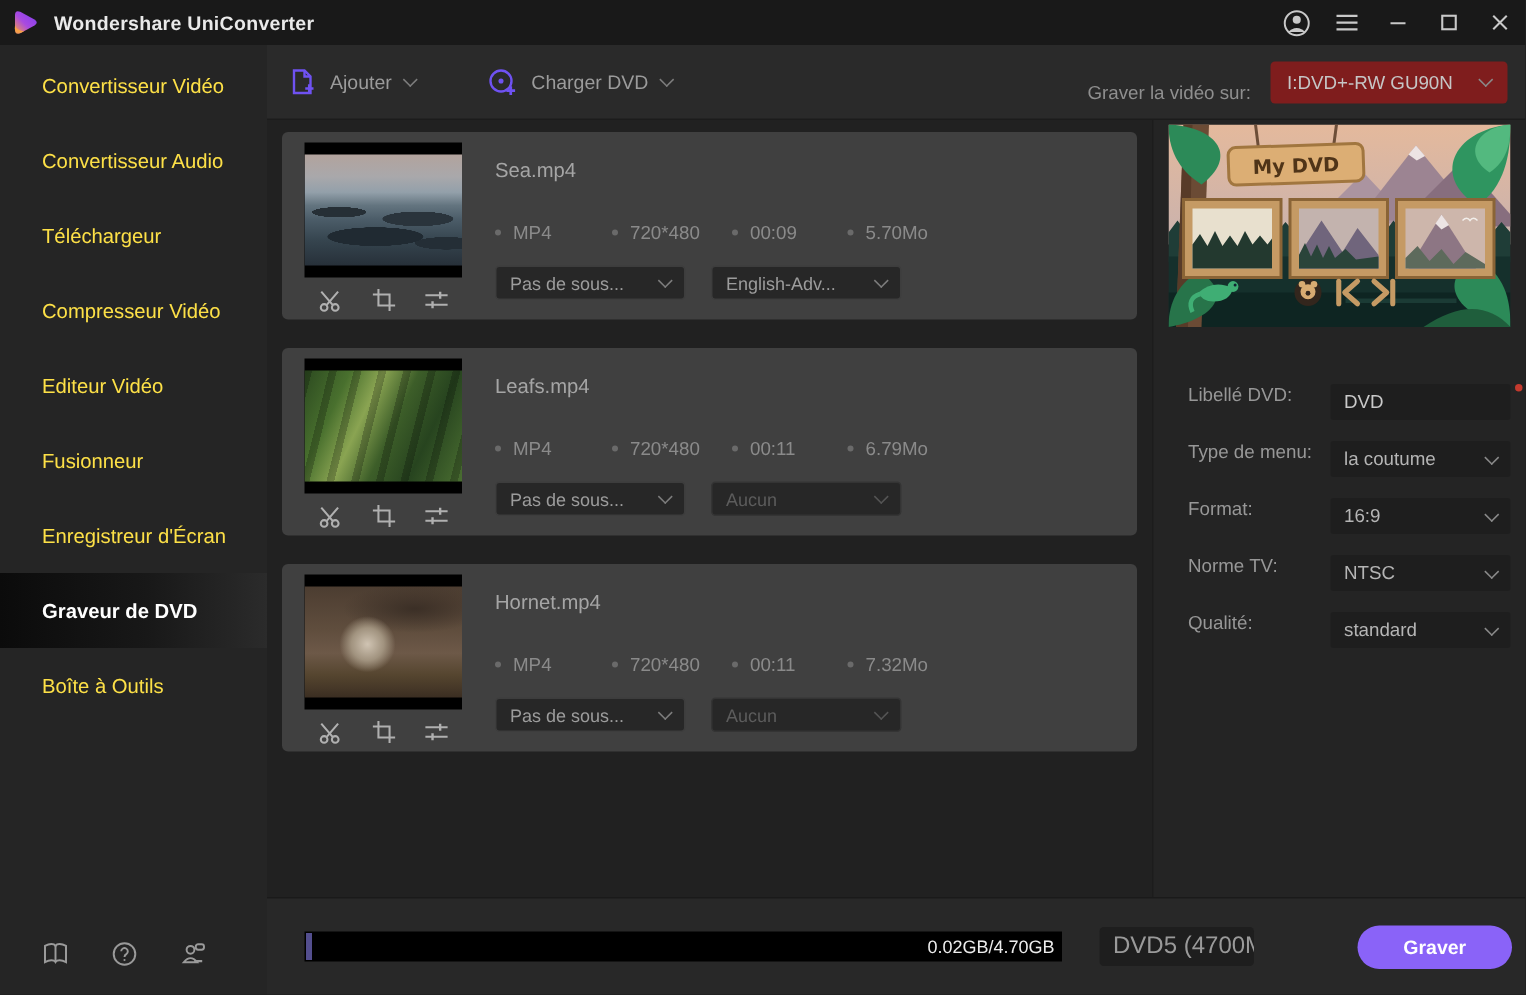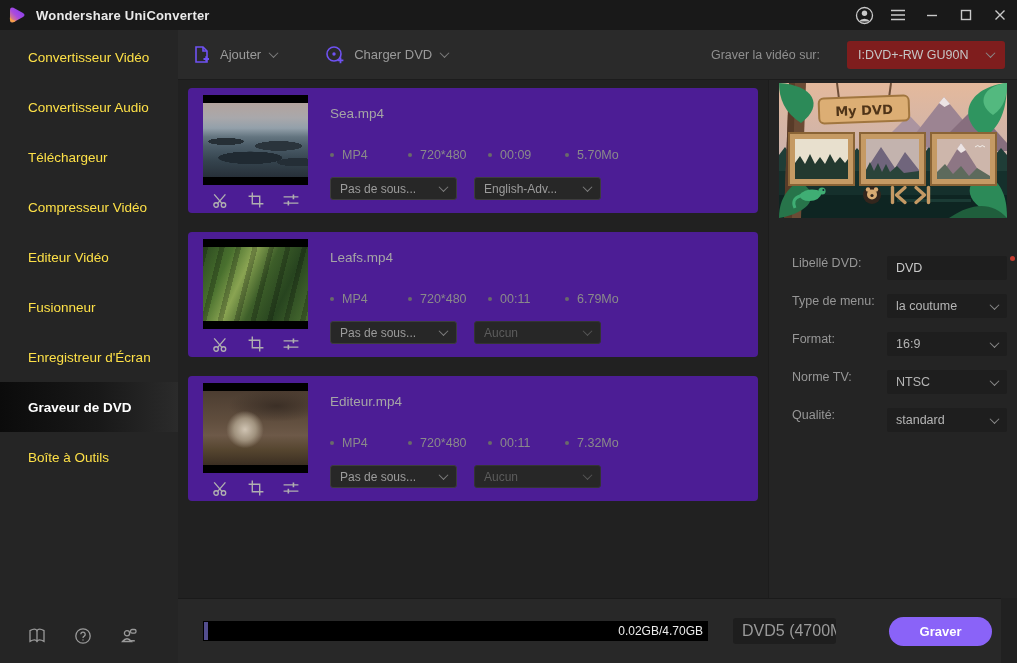--- a/index.html
+++ b/index.html
@@ -26,31 +26,31 @@
     color:#ffffff;font-weight:700}
   .side-footer{margin-top:auto;display:flex;align-items:center;gap:28px;padding:0 0 18px 28px}
   .foot-ic{width:18px;height:18px;color:#9a9a9a;cursor:pointer}
   
   .main-toolbar{position:absolute;top:30px;left:178px;right:0;height:50px;background:#2a2a2a;
     border-bottom:1px solid #1c1c1c;display:flex;align-items:center;box-sizing:border-box}
   .tool-group{display:flex;align-items:center;gap:9px;color:#9b9b9b;font-size:13px;cursor:pointer}
   .tool-group .chev{color:#7d7d7d}
   .g-add{margin-left:14px}
   .g-dvd{margin-left:48px}
-  .burn-to{margin-left:auto;display:flex;align-items:center;gap:27px;margin-right:12px}
+  .burn-to{margin-left:auto;display:flex;align-items:flex-end;gap:13px;margin-right:12px}
   .burn-to-label{color:#8f8f8f;font-size:12.5px}
   .device-select{width:158px;height:28px;background:#7f1d1d;border-radius:3px;display:flex;
     align-items:center;padding:0 11px;color:#c6c6c6;font-size:12.5px;cursor:pointer;box-sizing:border-box}
   .device-select .chev{margin-left:auto;color:#8a8a8a}
   
   .chev{width:6px;height:6px;border-right:1.5px solid currentColor;border-bottom:1.5px solid currentColor;
     display:inline-block;transform:rotate(45deg) translate(-1px,-1px);flex:0 0 auto}
   
   .list-area{position:absolute;top:80px;left:178px;width:590px;bottom:65px;background:#212121}
-  .card{margin:8px 0 19px 10px;width:570px;height:125px;background:#4c1d95;border-radius:4px;
+  .card{margin:8px 0 19px 10px;width:570px;height:125px;background:#404040;border-radius:4px;
     display:flex;box-sizing:border-box}
   .thumb-wrap{width:105px;margin:7px 0 0 15px;flex:0 0 auto}
   .thumb{width:105px;height:90px;background:#000;position:relative;overflow:hidden}
   .thumb::before{content:"";position:absolute;left:0;right:0;top:8px;bottom:8px}
   .thumb-sea::before{background:
     radial-gradient(ellipse 26px 5px at 22% 52%,#262f36 69%,transparent 70%),
     radial-gradient(ellipse 34px 7px at 72% 58%,#2a343c 69%,transparent 70%),
     radial-gradient(ellipse 46px 9px at 45% 74%,#202a32 69%,transparent 70%),
     radial-gradient(ellipse 30px 6px at 90% 80%,#242e36 69%,transparent 70%),
     linear-gradient(180deg,#b2a39d 0%,#a9a8ab 20%,#93a0aa 34%,#63747f 46%,#4c5d69 58%,#35444e 78%,#273039 100%)}
@@ -87,21 +87,21 @@
   .panel-fields{margin-top:38px}
   .field-row{display:flex;align-items:flex-start;height:24px;margin-bottom:14px;padding-left:23px}
   .field-label{width:95px;color:#979797;font-size:12.5px;flex:0 0 auto}
   .panel-field{width:120px;height:24px;background:#1e1e1e;border-radius:2px;box-sizing:border-box;flex:0 0 auto}
   input.panel-field{border:none;color:#c9c9c9;font-size:12.5px;padding:0 9px;outline:none;
     font-family:"Liberation Sans",sans-serif}
   .panel-select{display:flex;align-items:center;padding:0 9px;color:#b5b5b5;font-size:12.5px;cursor:pointer}
   .panel-select .chev{margin-left:auto;color:#8a8a8a}
   .req-dot{width:5px;height:5px;border-radius:50%;background:#c43a2e;margin-left:3px;flex:0 0 auto}
   
-  .bottombar{position:absolute;left:178px;right:16px;bottom:0;height:65px;background:#282828;
+  .bottombar{position:absolute;left:178px;right:0;bottom:0;height:65px;background:#282828;
     border-top:1px solid #1a1a1a;display:flex;align-items:center;box-sizing:border-box}
   .capacity-bar{margin-left:25px;width:505px;height:20px;background:#000;position:relative;
     display:flex;align-items:center;flex:0 0 auto}
   .capacity-fill{position:absolute;left:1px;top:1px;bottom:1px;width:4px;background:#534e8e}
   .capacity-text{margin-left:auto;color:#ececec;font-size:12px;padding-right:5px}
   .disc-select{margin-left:25px;width:103px;height:26px;background:#1e1e1e;border-radius:3px;
     color:#9a9a9a;font-size:16px;display:flex;align-items:center;padding:0 9px;
     box-sizing:border-box;cursor:pointer;flex:0 0 auto;white-space:nowrap;overflow:hidden}
   .disc-select .chev{margin-left:auto;color:#777}
   .burn-btn{margin-left:auto;margin-right:9px;width:103px;height:29px;border-radius:15px;
@@ -358,21 +358,21 @@
         </span>
         <span class="tool">
           <svg viewBox="0 0 17 17" fill="none" stroke="currentColor" stroke-width="1.3">
             <path d="M1.5,5.5 H15.5 M1.5,11.5 H15.5"></path>
             <path d="M10.8,3.3 V7.7 M6,9.3 V13.7" stroke-width="1.5"></path>
           </svg>
         </span>
       </div>
     </div>
     <div class="card-main">
-      <div class="card-title">Editeur.mp4</div>
+      <div class="card-title">Hornet.mp4</div>
       <div class="meta">
         <span class="meta-item m0">
             <i class="mdot"></i>
             <span>MP4</span>
           </span>
         <span class="meta-item m1">
             <i class="mdot"></i>
             <span>720*480</span>
           </span>
         <span class="meta-item m2">

